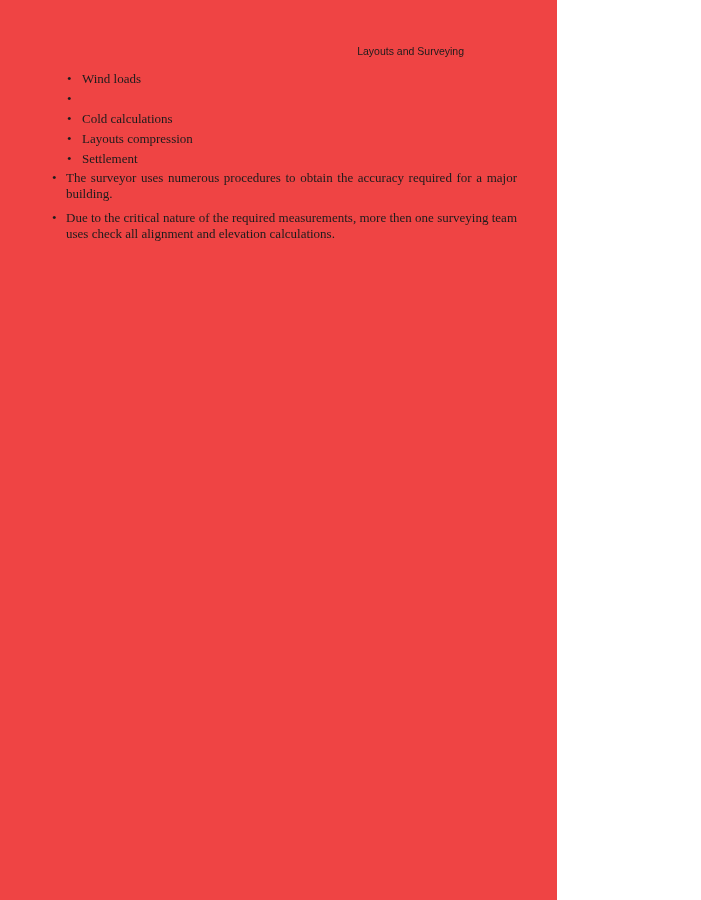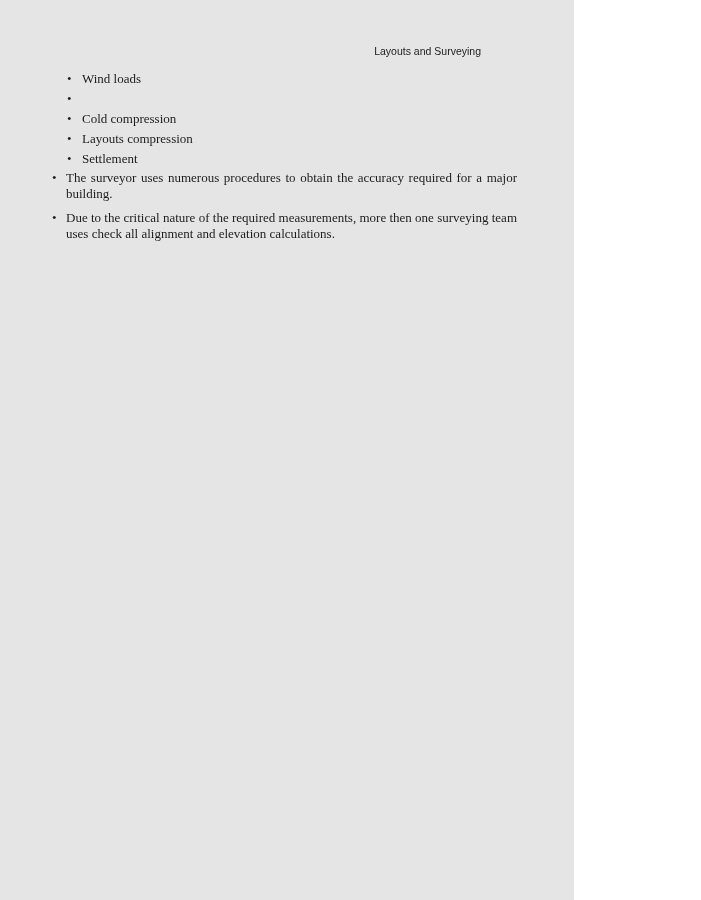--- a/index.html
+++ b/index.html
@@ -4,24 +4,23 @@
 <style>
   html, body {
     margin: 0;
     padding: 0;
     background: #ffffff;
   }
   .page {
     position: relative;
     width: 557px;
     height: 900px;
-    background: #e5e5e5;
+    background: #ef4444;
     overflow: hidden;
     color: #1c1c1c;
-    padding-left: 17px;
   }
 
   
   .header-title {
     position: absolute;
     top: 45px;
     right: 93px;
     font-family: "Liberation Sans", sans-serif;
     font-size: 10.5px;
     line-height: 13px;
@@ -102,21 +101,21 @@
     <div class="sub-list">
       <div class="sub-item">
         <span class="bullet">•</span>
         <span class="item-text">Wind loads</span>
       </div>
       <div class="sub-item">
         <span class="bullet">•</span>
       </div>
       <div class="sub-item">
         <span class="bullet">•</span>
-        <span class="item-text">Cold compression</span>
+        <span class="item-text">Cold calculations</span>
       </div>
       <div class="sub-item">
         <span class="bullet">•</span>
         <span class="item-text">Layouts compression</span>
       </div>
       <div class="sub-item">
         <span class="bullet">•</span>
         <span class="item-text">Settlement</span>
       </div>
     </div>

